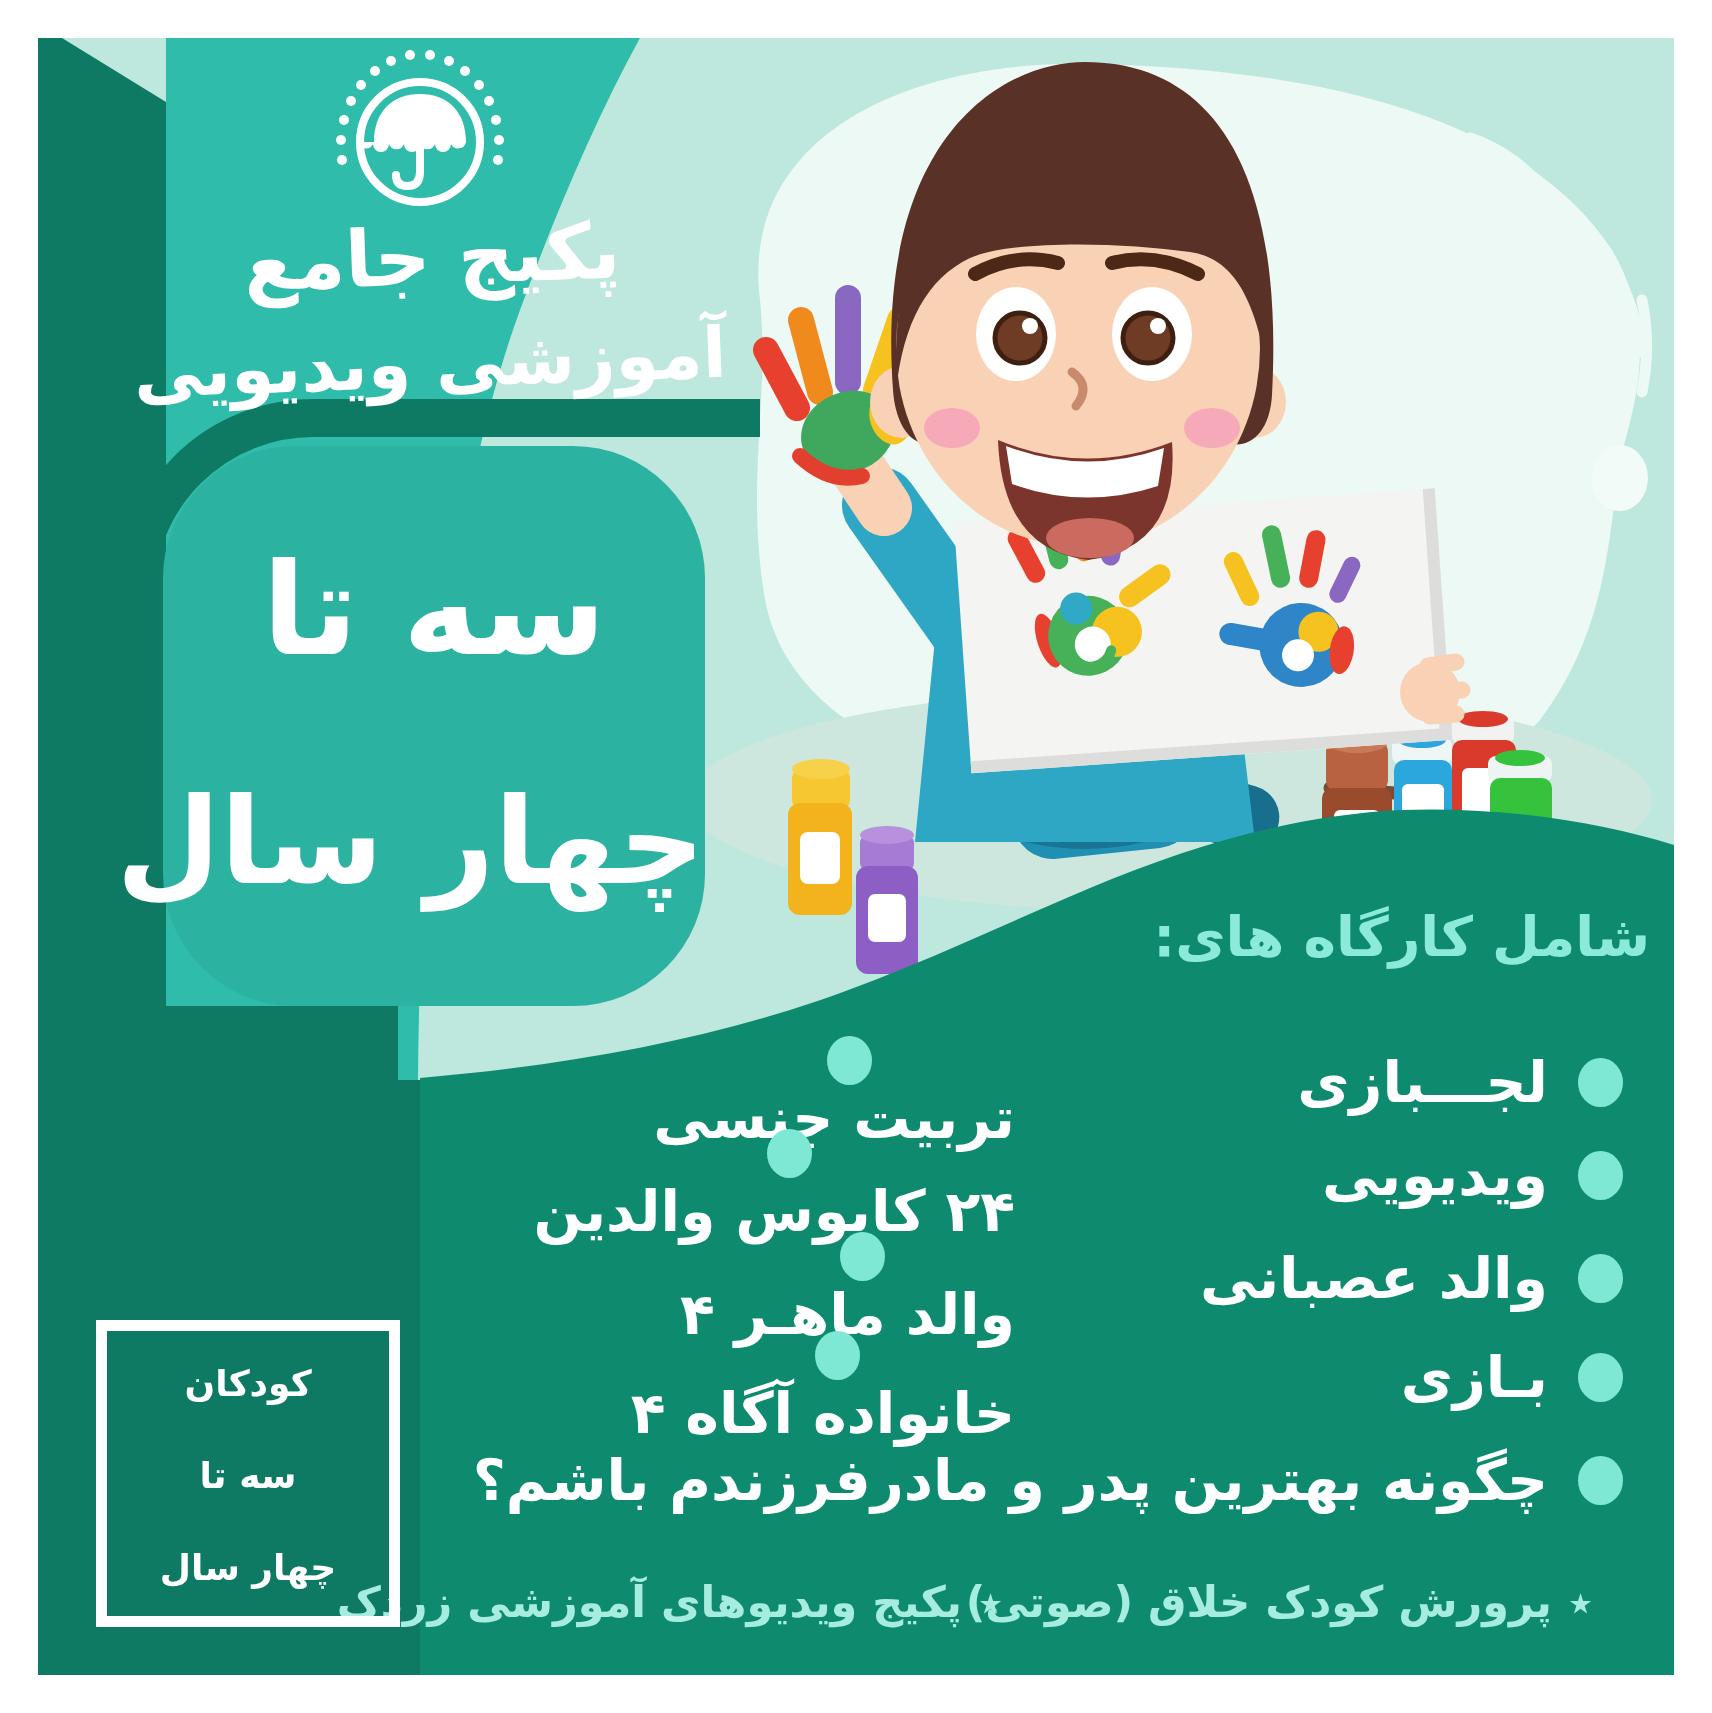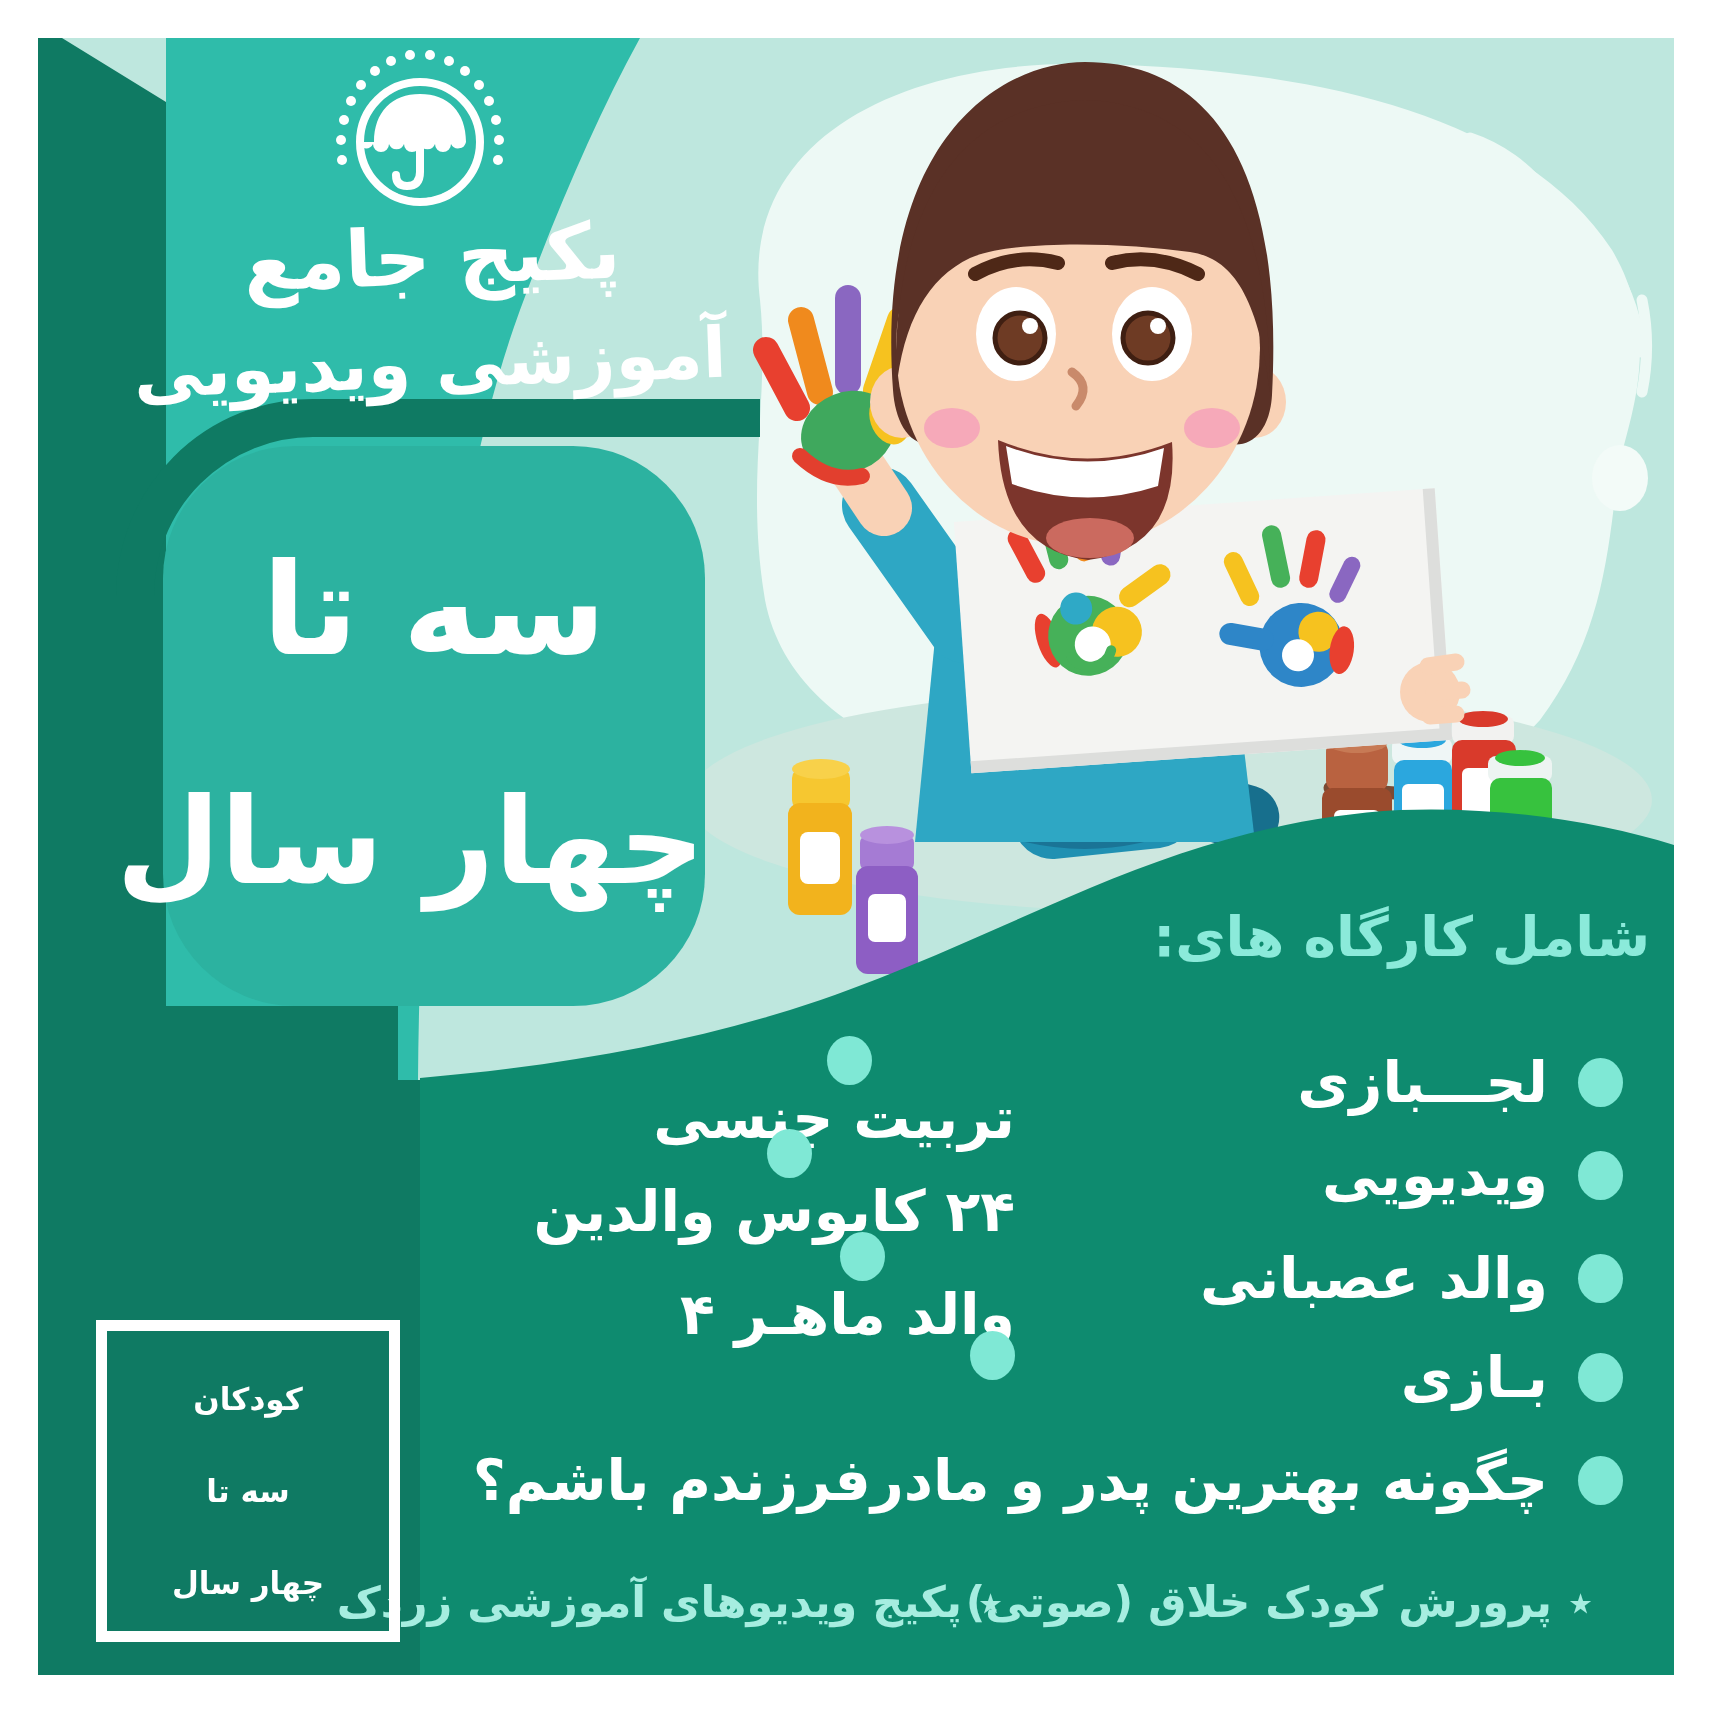--- a/index.html
+++ b/index.html
@@ -31,21 +31,21 @@
   
   .footnote{position:absolute; direction:rtl; color:#A6EDE0; font-weight:700; font-size:43px; white-space:nowrap; display:flex; align-items:center;}
   .footnote .star{margin-left:16px; font-size:46px;}
   .fn-right{right:119px; top:1575px;}
   .fn-left{right:709px; top:1575px;}
 
   
   .corner-box{
     position:absolute; left:96px; top:1320px; width:282px; height:278px;
     border:11px solid #ffffff; text-align:center; color:#fff; font-weight:700;
-    font-size:31px; direction:rtl; padding-top:22px;
+    font-size:36px; direction:rtl; padding-top:7px;
   }
   .corner-box div{line-height:92px;}
 </style>
 </head>
 <body>
 
 <div class="poster">
 
   <svg class="bg-svg" viewBox="0 0 1712 1713">
 
@@ -296,20 +296,21 @@
   <div class="ws-item col-l row-2">
     <span class="bullet"></span>
     <span>۲۴ کابوس والدین</span>
   </div>
   <div class="ws-item col-l row-3">
     <span class="bullet"></span>
     <span>والد ماهـر ۴</span>
   </div>
   <div class="ws-item col-l row-4">
     <span class="bullet"></span>
+    <span>خانواده آگاه ۴</span>
   </div>
 
   <div class="ws-item col-r row-wide">
     <span class="bullet"></span>
     <span>چگونه بهترین پدر و مادرفرزندم باشم؟</span>
   </div>
 
   <div class="footnote fn-right">
     <span class="star">٭</span>
     <span>پرورش کودک خلاق (صوتی)</span>

